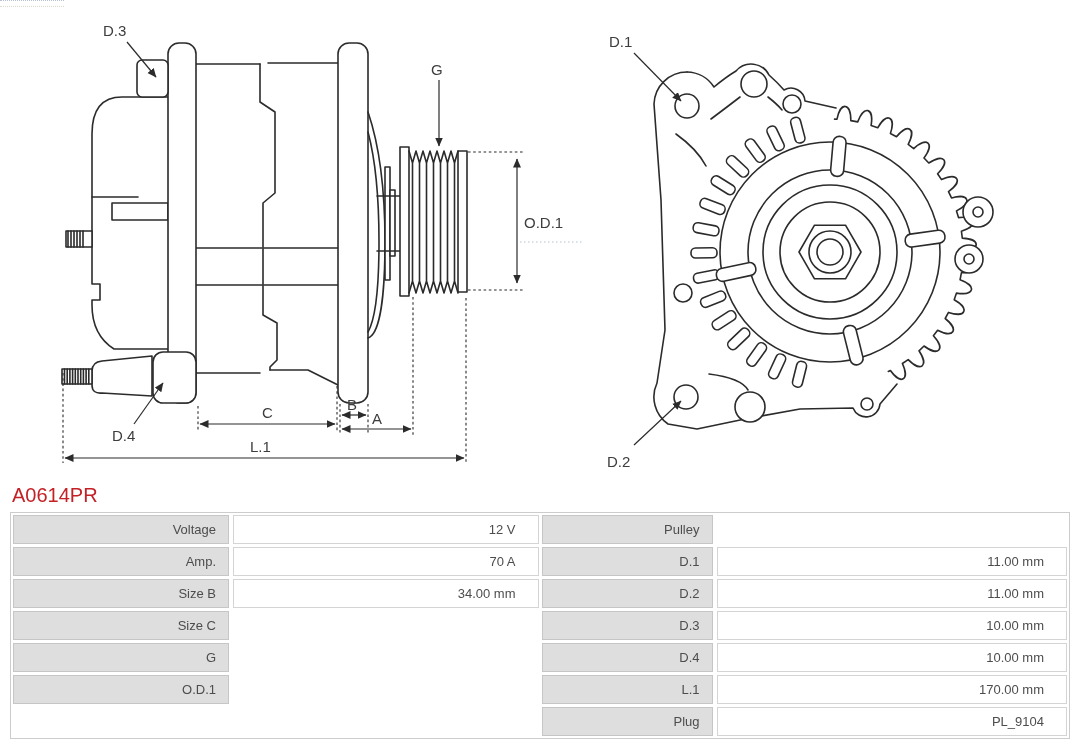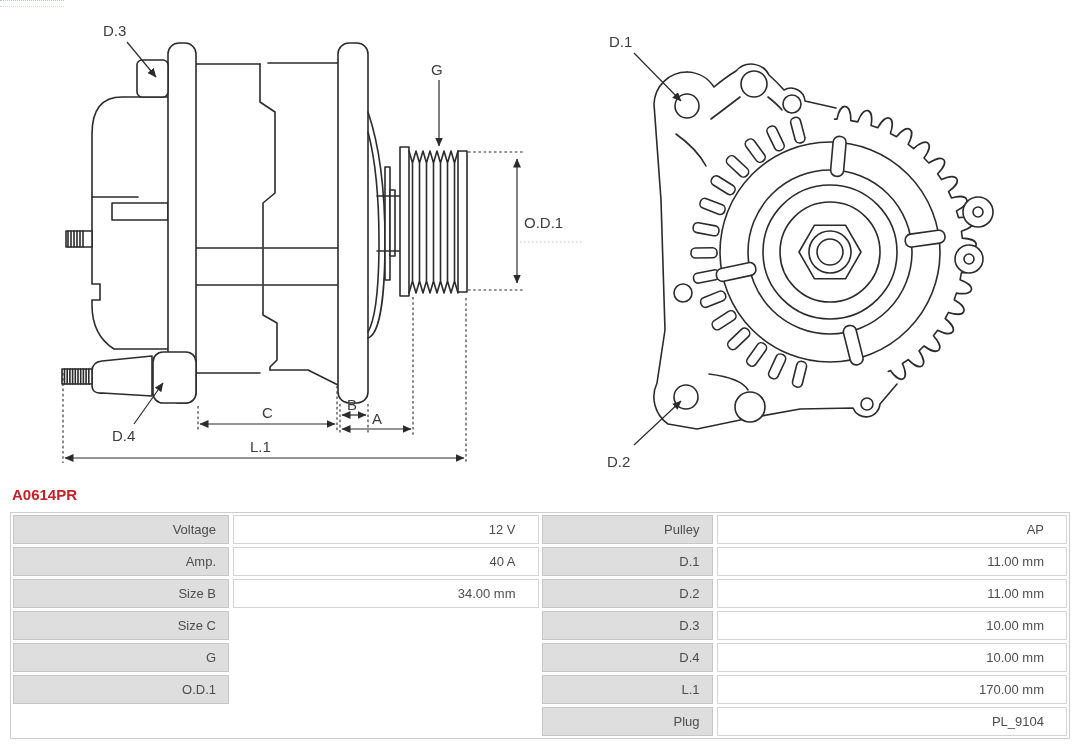--- a/index.html
+++ b/index.html
@@ -6,21 +6,21 @@
             font-family:"Liberation Sans",sans-serif;}
   .top-artifact{position:absolute;left:0;top:0;width:64px;height:5px;
                 border-top:1px dotted #9fb0c6;border-bottom:1px dotted #c9cfbe;opacity:.75;}
   svg.drawing{display:block;width:1080px;height:480px;}
   svg .ln{stroke:#2b2b2b;stroke-width:1.6;fill:none;stroke-linejoin:round;stroke-linecap:round;}
   svg .fill{fill:#fff;}
   svg .dim{stroke:#2b2b2b;stroke-width:1.2;fill:none;}
   svg .dot{stroke:#2b2b2b;stroke-width:1.1;fill:none;stroke-dasharray:2.6 2.6;}
   svg .faint{stroke:#b7c3cd;stroke-width:1;fill:none;stroke-dasharray:1.5 2.5;}
   svg text{font-family:"Liberation Sans",sans-serif;font-size:15px;fill:#3d3d3d;}
-  .pn{margin:4px 4px 6px 12px;font-size:15px;line-height:22px;color:#c42127;font-weight:bold;}
+  .pn{margin:4px 4px 6px 12px;font-size:20px;line-height:22px;color:#c42127;}
   .spec-wrap{margin:0 10px;border:1px solid #cccccc;padding:2px;display:flex;gap:3px;background:#fff;}
   .spec-half{flex:1 1 0;min-width:0;}
   .spec-row{display:flex;gap:4px;margin-bottom:3px;}
   .spec-row:last-child{margin-bottom:0;}
   .cell{height:27px;line-height:27px;font-size:13px;color:#4d4d4d;text-align:right;
         white-space:nowrap;overflow:hidden;}
   .lbl{background:#dedede;border:1px solid #c6c6c6;padding:0 12px;}
   .val{background:#ffffff;border:1px solid #d4d4d4;padding:0 22px;flex:1 1 auto;}
   .half-left .lbl{width:190px;flex:0 0 auto;}
   .half-right .lbl{width:145px;flex:0 0 auto;}
@@ -169,40 +169,39 @@
 <div class="pn">A0614PR</div>
 
 <div class="spec-wrap">
   <div class="spec-half half-left">
     <div class="spec-row">
       <div class="cell lbl">Voltage</div>
       <div class="cell val">12 V</div>
     </div>
     <div class="spec-row">
       <div class="cell lbl">Amp.</div>
-      <div class="cell val">40 A</div>
+      <div class="cell val">70 A</div>
     </div>
     <div class="spec-row">
       <div class="cell lbl">Size B</div>
       <div class="cell val">34.00 mm</div>
     </div>
     <div class="spec-row">
       <div class="cell lbl">Size C</div>
     </div>
     <div class="spec-row">
       <div class="cell lbl">G</div>
     </div>
     <div class="spec-row">
       <div class="cell lbl">O.D.1</div>
     </div>
   </div>
   <div class="spec-half half-right">
     <div class="spec-row">
       <div class="cell lbl">Pulley</div>
-      <div class="cell val">AP</div>
     </div>
     <div class="spec-row">
       <div class="cell lbl">D.1</div>
       <div class="cell val">11.00 mm</div>
     </div>
     <div class="spec-row">
       <div class="cell lbl">D.2</div>
       <div class="cell val">11.00 mm</div>
     </div>
     <div class="spec-row">

